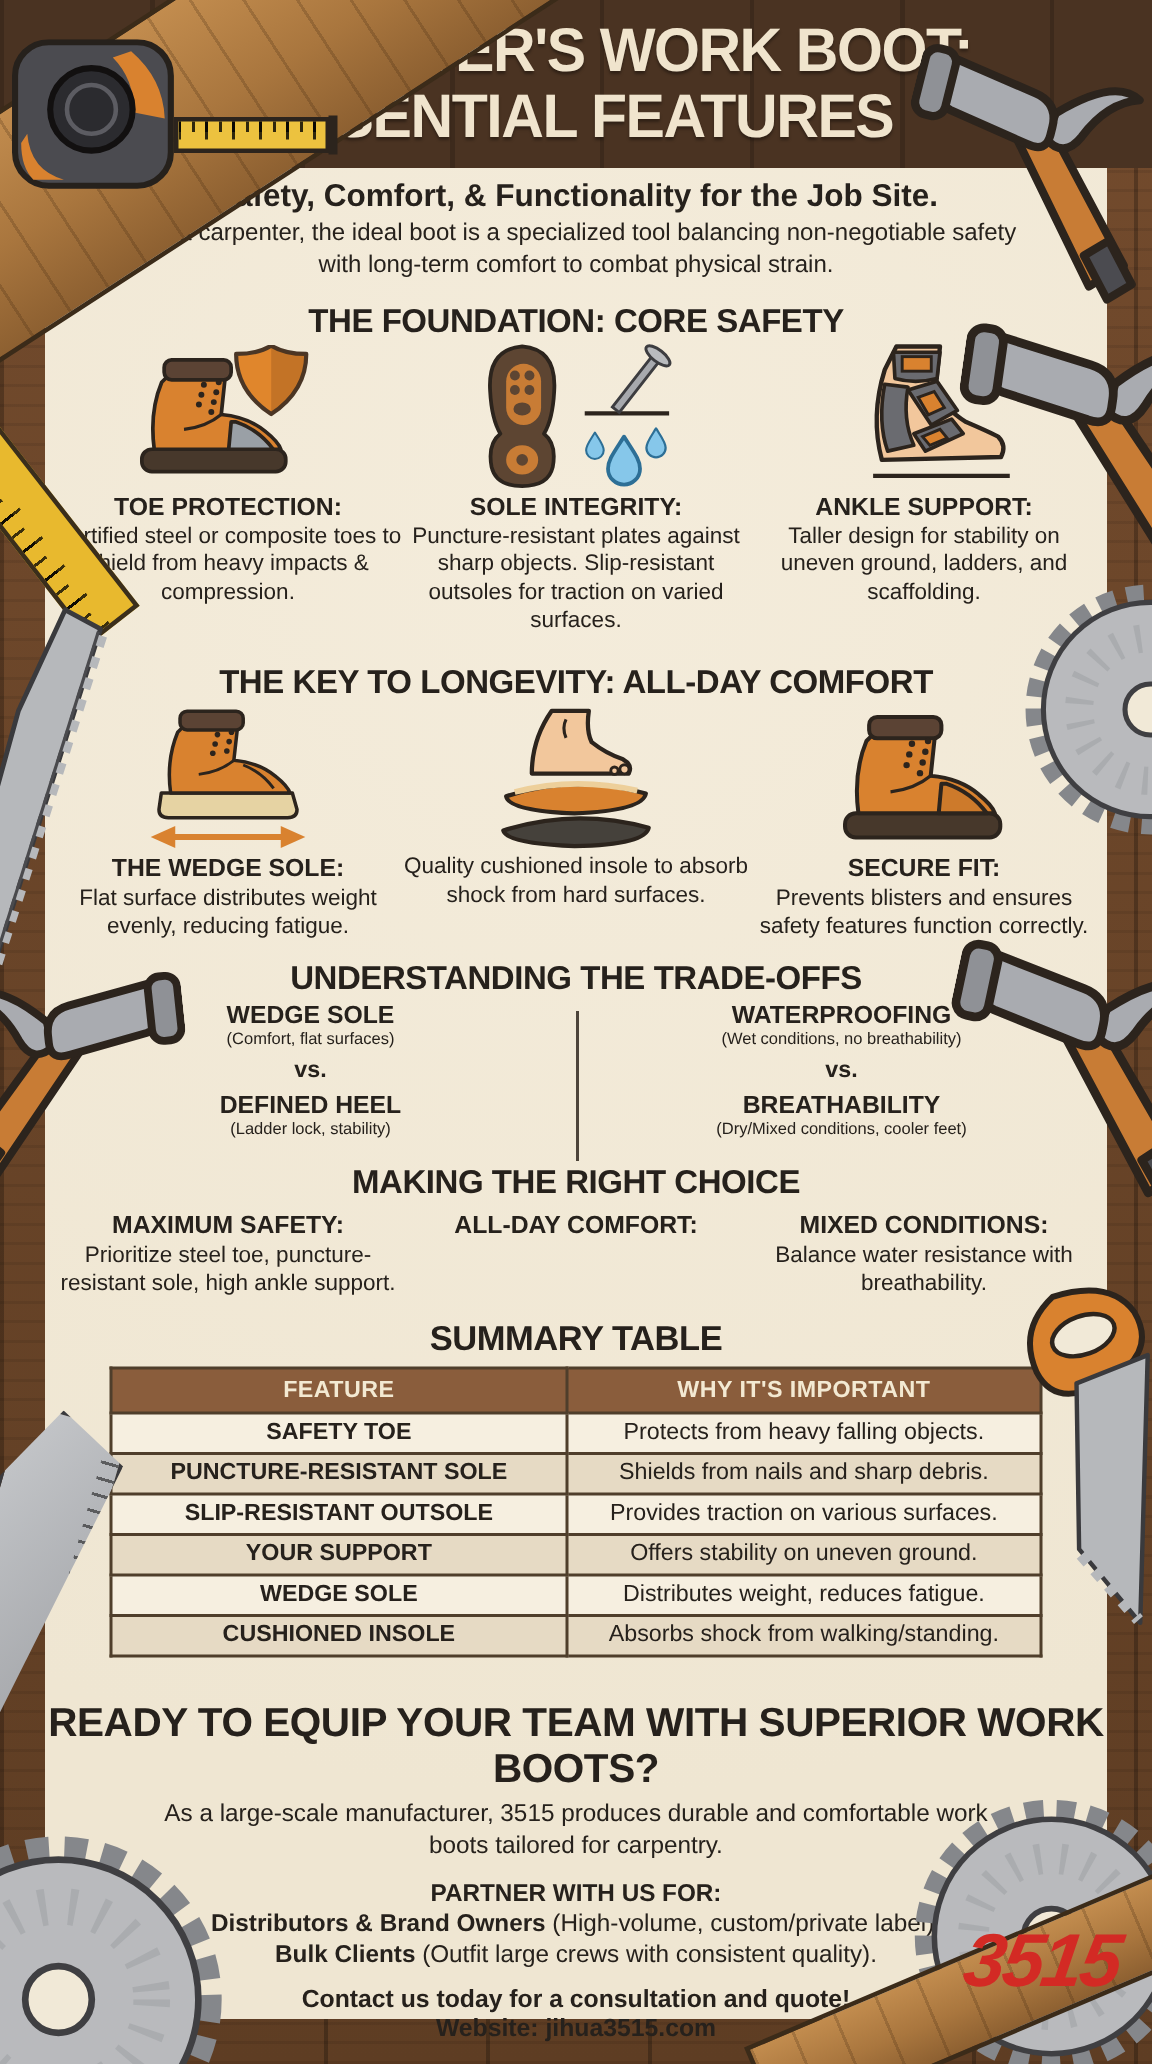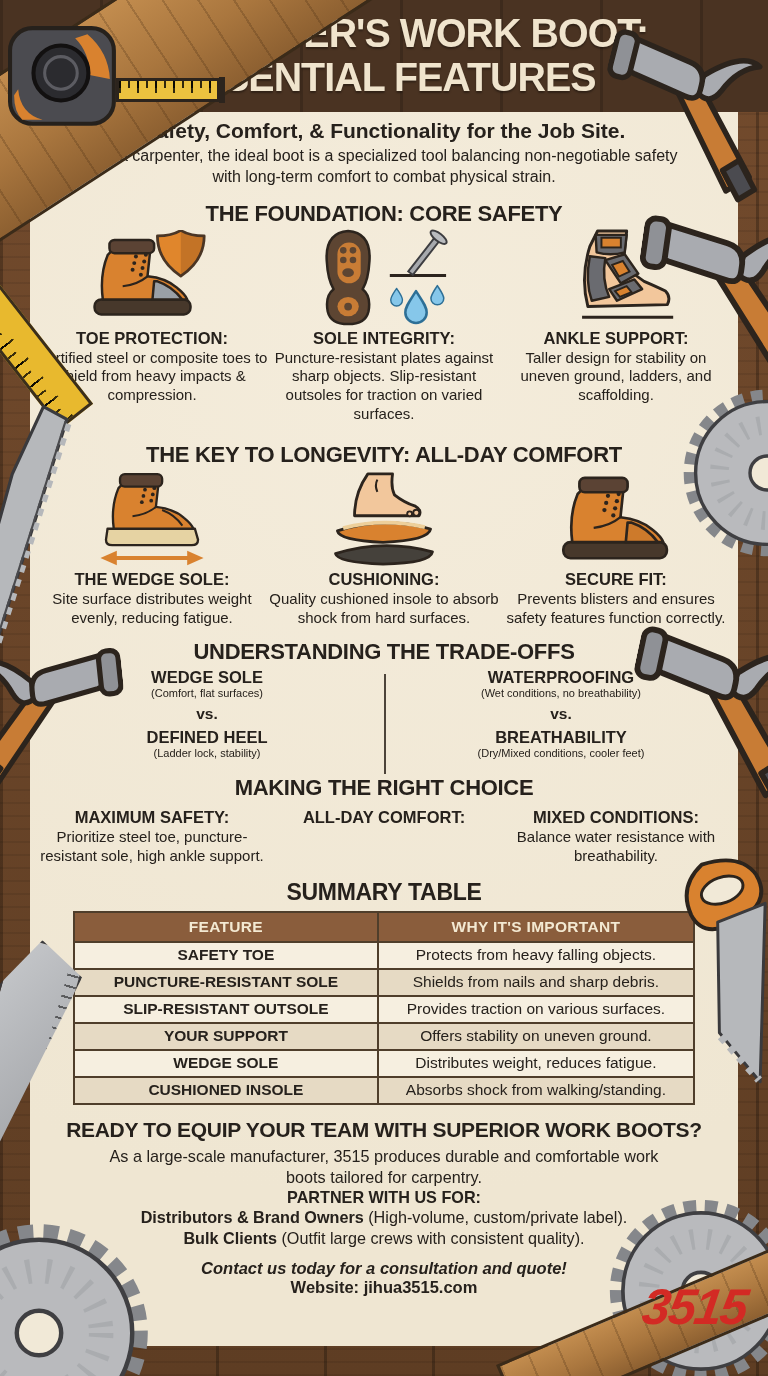--- a/index.html
+++ b/index.html
@@ -50,26 +50,26 @@
   table.sum th {
     background:#8a5d3c; color:#f3e9d2; font-size:15.5px; font-weight:700;
     border:2px solid #4f3e2b; padding:5px 16px; letter-spacing:.3px;
   }
   table.sum td { border:2px solid #4f3e2b; padding:3.5px 4px; font-size:15.5px; }
   td.feat { width:49%; font-weight:700; text-align:center; }
   td.why { text-align:center; padding-left:10px; }
   tr.odd td { background:#f6efe0; }
   tr.even td { background:#e6dac4; }
   
-  .cta-head { margin-top:13px; font-size:21px; font-weight:800; letter-spacing:-.3px; }
+  .cta-head { margin-top:28px; font-size:27px; font-weight:800; letter-spacing:-.3px; }
   .cta-body { margin:4px auto 0; max-width:580px; font-size:16.2px; line-height:1.3; }
-  .partner-head { font-size:16.2px; font-weight:700; }
+  .partner-head { margin-top:12px; font-size:16.2px; font-weight:700; }
   .pline { font-size:16.2px; line-height:1.32; }
   .pline b { font-weight:700; }
-  .contact { margin-top:9px; font-size:16.5px; font-weight:700;font-style:italic; }
+  .contact { margin-top:9px; font-size:16.5px; font-weight:700; }
   .website { font-size:16.5px; font-weight:700; }
   
   .logo {
     position:absolute; right:22px; bottom:40px; z-index:6;
     font-size:50px; font-weight:800; font-style:italic; color:#d32a24;
     transform:skewX(-8deg); letter-spacing:-2px;
   }
   
   .deco { position:absolute; z-index:4; pointer-events:none; }
   .plank {
@@ -293,29 +293,28 @@
       <div class="col">
         <div class="iconbox" style="flex-direction:column">
           <svg width="118" height="78" viewBox="0 0 130 100">
               <use href="#wedgeboot" width="130" height="100"></use>
             </svg>
           <svg width="124" height="18" viewBox="0 0 130 22">
               <use href="#arrow2" width="130" height="22"></use>
             </svg>
         </div>
         <h3>THE WEDGE SOLE:</h3>
-        <p>Site surface distributes weight evenly, reducing fatigue.</p>
+        <p>Flat surface distributes weight evenly, reducing fatigue.</p>
       </div>
       <div class="col">
         <div class="iconbox">
           <svg width="126" height="95" viewBox="0 0 130 100">
               <use href="#footinsole" width="130" height="100"></use>
             </svg>
         </div>
-        <h3>CUSHIONING:</h3>
         <p>Quality cushioned insole to absorb shock from hard surfaces.</p>
       </div>
       <div class="col">
         <div class="iconbox">
           <svg width="116" height="92" viewBox="0 0 130 100">
               <use href="#workboot" width="130" height="100" style="--cap:#cd7a2b"></use>
             </svg>
         </div>
         <h3>SECURE FIT:</h3>
         <p>Prevents blisters and ensures safety features function correctly.</p>

